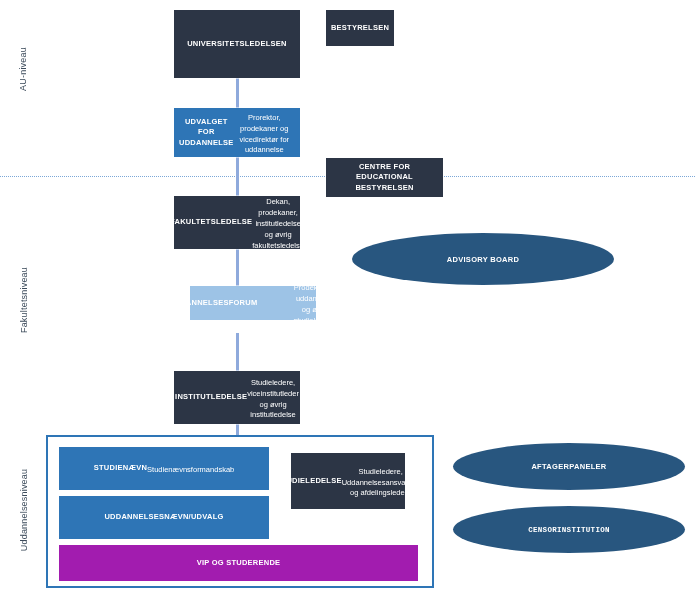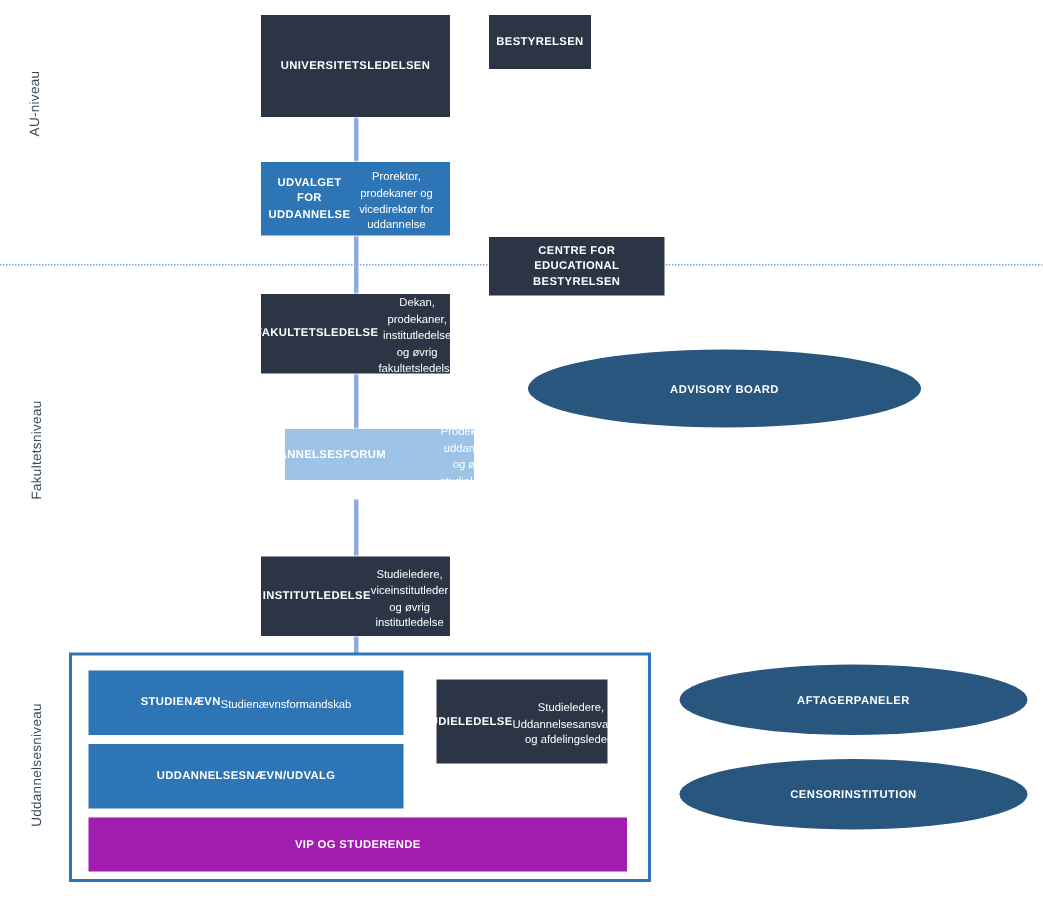--- a/index.html
+++ b/index.html
@@ -174,17 +174,17 @@
   </div>
 
   <div class="node steel one-line" style="left:59px; top:545px; width:359px; height:36px;">
     <div class="ttl">VIP OG STUDERENDE</div>
   </div>
 
   <div class="ellipse" style="left:453px; top:443px; width:232px; height:47px;">
     <span>AFTAGERPANELER</span>
   </div>
 
-  <div class="ellipse" style="left:453px; top:506px; width:232px; height:47px;">
+  <div class="ellipse" style="left:453px; top:506px; width:232px; height:47px;font-family:Liberation Mono, monospace;">
     <span>CENSORINSTITUTION</span>
   </div>
 
 </div>
 
 </body></html>

